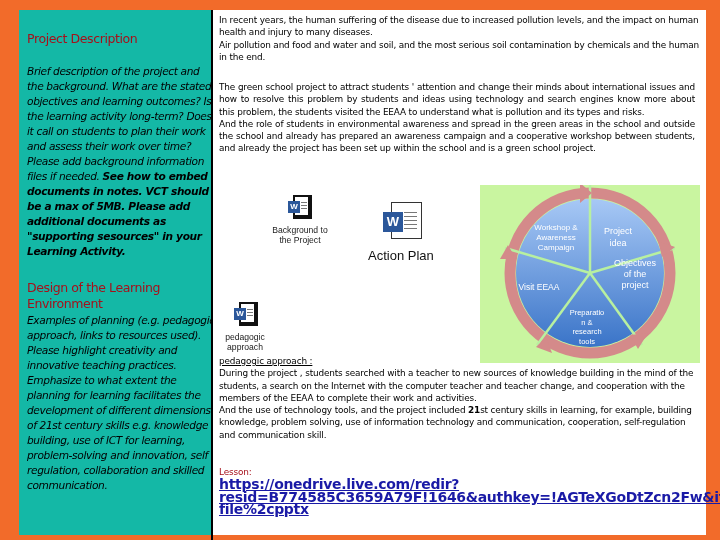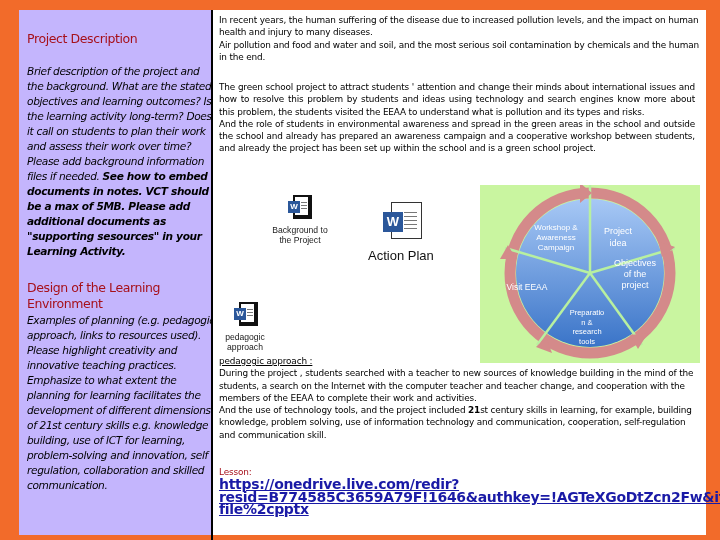--- a/index.html
+++ b/index.html
@@ -1,17 +1,17 @@
 <!DOCTYPE html>
 <html><head>
 <meta charset="utf-8">
 <style>
   html, body { margin:0; padding:0; }
   body { width:720px; height:540px; background:#f26b2a; position:relative; overflow:hidden; font-family:"DejaVu Sans", sans-serif; }
-  .left { position:absolute; left:19px; top:10px; width:192px; height:525px; background:#c4b5fd; }
+  .left { position:absolute; left:19px; top:10px; width:192px; height:525px; background:#14b8a6; }
   .divider { position:absolute; left:211px; top:10px; width:2px; height:530px; background:#000; }
   .right { position:absolute; left:213px; top:10px; width:493px; height:525px; background:#fff; }
   .lh { color:#a6101a; font-size:12.5px; letter-spacing:-0.4px; }
   .lt { font-size:10.6px; font-style:italic; color:#000; line-height:15px; letter-spacing:-0.35px; }
   .lt b { font-weight:bold; }
   .rt { font-size:8.9px; color:#000; line-height:12.3px; letter-spacing:-0.15px; }
   .justify { text-align:justify; }
   .wordicon { position:relative; display:inline-block; }
   .wordicon .page { position:absolute; background:#fff; border:1px solid #333; }
   .wordicon .w { position:absolute; background:#2b579a; color:#fff; font-weight:bold; text-align:center; font-family:"Liberation Sans", sans-serif; }
@@ -144,14 +144,14 @@
     <div>Objectives</div>
     <div>of the</div>
     <div>project</div>
   </div>
   <div class="seglabel" style="left:85px;top:123px;width:44px;font-size:7.5px;line-height:9.5px;">
     <div>Preparatio</div>
     <div>n &amp;</div>
     <div>research</div>
     <div>tools</div>
   </div>
-  <div class="seglabel" style="left:22px;top:97px;width:50px;font-size:8.5px;">Visit EEAA</div>
+  <div class="seglabel" style="left:34px;top:97px;width:50px;font-size:8.5px;">Visit EEAA</div>
 </div>
 
 </body></html>

